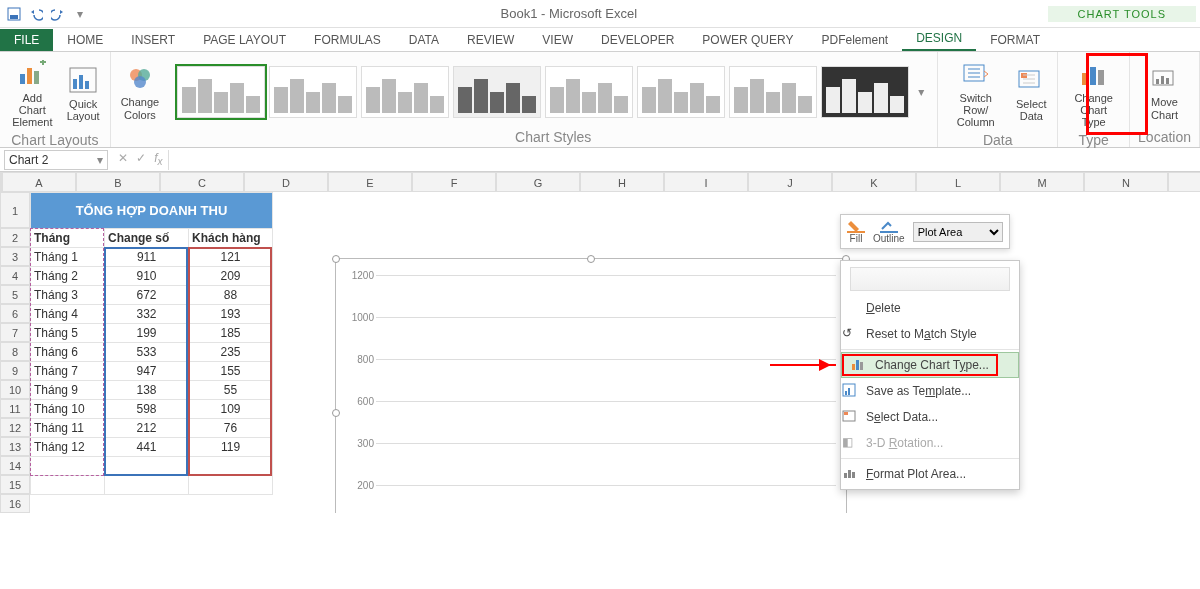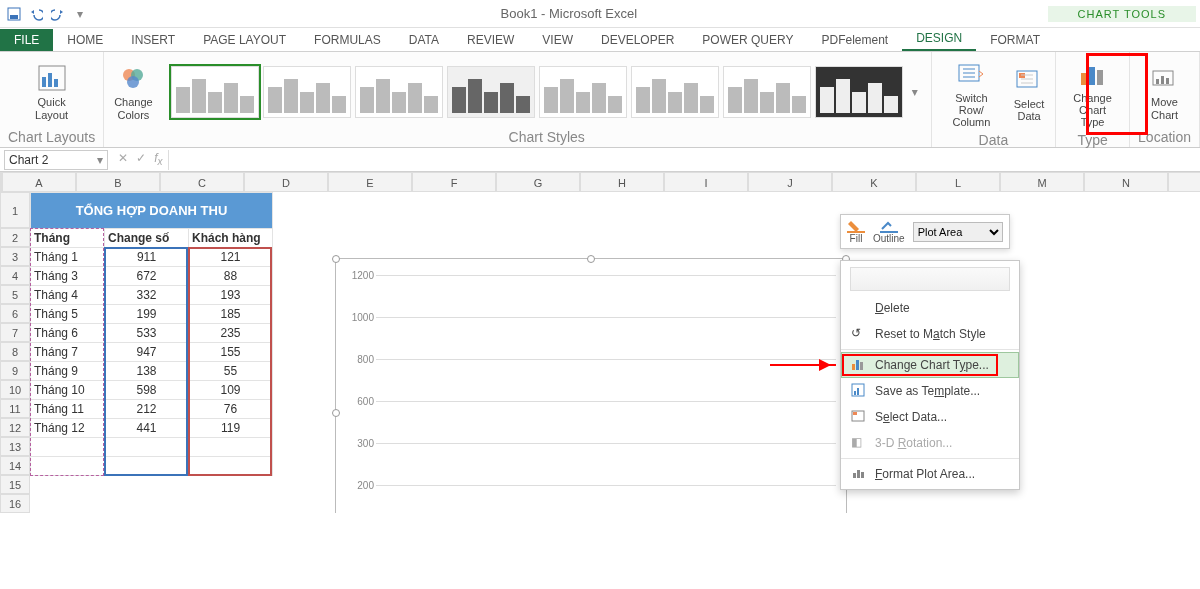--- a/index.html
+++ b/index.html
@@ -64,21 +64,21 @@
 .bar{width:24px;display:flex;flex-direction:column;justify-content:flex-end}
 .seg-blue{background:#4a89c8;width:100%}
 .seg-orange{background:#ec8e3c;width:100%}
 .xticks{position:absolute;left:40px;right:10px;bottom:8px;display:flex;justify-content:space-around}
 .xtick{font-size:10px;color:#777;text-align:center;width:24px;line-height:1.1}
 
 .mini-tb{position:absolute;left:840px;top:214px;background:#fff;border:1px solid #c8c8c8;padding:4px 6px;display:flex;align-items:center;gap:8px;box-shadow:0 2px 6px rgba(0,0,0,.15);z-index:20}
 .mini-tb .tool{display:flex;flex-direction:column;align-items:center;font-size:10px;color:#555;cursor:pointer}
 .mini-tb select{font-size:11px;border:1px solid #bbb;height:20px;width:90px}
 .ctx{position:absolute;left:840px;top:260px;width:180px;background:#fff;border:1px solid #c8c8c8;box-shadow:0 3px 8px rgba(0,0,0,.2);padding:2px 0;z-index:20}
-.ctx-item{display:flex;align-items:center;gap:8px;padding:5px 10px;font-size:12px;color:#444;cursor:pointer}
+.ctx-item{display:flex;align-items:center;gap:8px;padding:5px 1px;font-size:12px;color:#444;cursor:pointer}
 .ctx-item.hover{background:#def0de;border:1px solid #9ec79e;padding:4px 9px}
 .ctx-item.disabled{color:#aaa}
 .ctx-icon{width:16px;height:16px;display:inline-block}
 .ctx-sep{border-top:1px solid #e4e4e4;margin:2px 0}
 .ctx-preview{width:160px;height:24px;margin:4px auto;border:1px solid #ddd;background:linear-gradient(#fafafa,#f0f0f0)}
 
 svg{display:block}
 u.acc{text-decoration:underline}
 </style>
 </head>
@@ -122,20 +122,32 @@
   <div class="tab">DEVELOPER</div>
   <div class="tab">POWER QUERY</div>
   <div class="tab">PDFelement</div>
   <div class="tab active">DESIGN</div>
   <div class="tab">FORMAT</div>
 </div>
 
 <div class="ribbon">
   <div class="rgroup">
     <div class="rgroup-content">
+      <div class="big-btn">
+        <div class="ico">
+            <svg width="30" height="28">
+              <rect x="3" y="14" width="5" height="10" fill="#4a89c8"></rect>
+              <rect x="10" y="8" width="5" height="16" fill="#ec8e3c"></rect>
+              <rect x="17" y="11" width="5" height="13" fill="#8a8"></rect>
+              <path d="M23 2h6M26 -1v6" stroke="#7a7" stroke-width="2"></path>
+            </svg>
+          </div>
+        <div class="lbl" style="white-space:pre-line">Add Chart
+Element</div>
+      </div>
       <div class="big-btn">
         <div class="ico">
             <svg width="28" height="26">
               <rect x="1" y="1" width="26" height="24" fill="none" stroke="#888"></rect>
               <rect x="4" y="12" width="4" height="10" fill="#4a89c8"></rect>
               <rect x="10" y="8" width="4" height="14" fill="#4a89c8"></rect>
               <rect x="16" y="14" width="4" height="8" fill="#4a89c8"></rect>
             </svg>
           </div>
         <div class="lbl" style="white-space:pre-line">Quick
@@ -370,20 +382,25 @@
           <td class="cell">Khách hàng</td>
         </tr>
         </tbody>
           <tbody id="tbody">
             <tr>
               <td class="cell narrow">Tháng 1</td>
               <td class="cell r">911</td>
               <td class="cell r">121</td>
             </tr>
             <tr>
+              <td class="cell narrow">Tháng 2</td>
+              <td class="cell r">910</td>
+              <td class="cell r">209</td>
+            </tr>
+            <tr>
               <td class="cell narrow">Tháng 3</td>
               <td class="cell r">672</td>
               <td class="cell r">88</td>
             </tr>
             <tr>
               <td class="cell narrow">Tháng 4</td>
               <td class="cell r">332</td>
               <td class="cell r">193</td>
             </tr>
             <tr>

